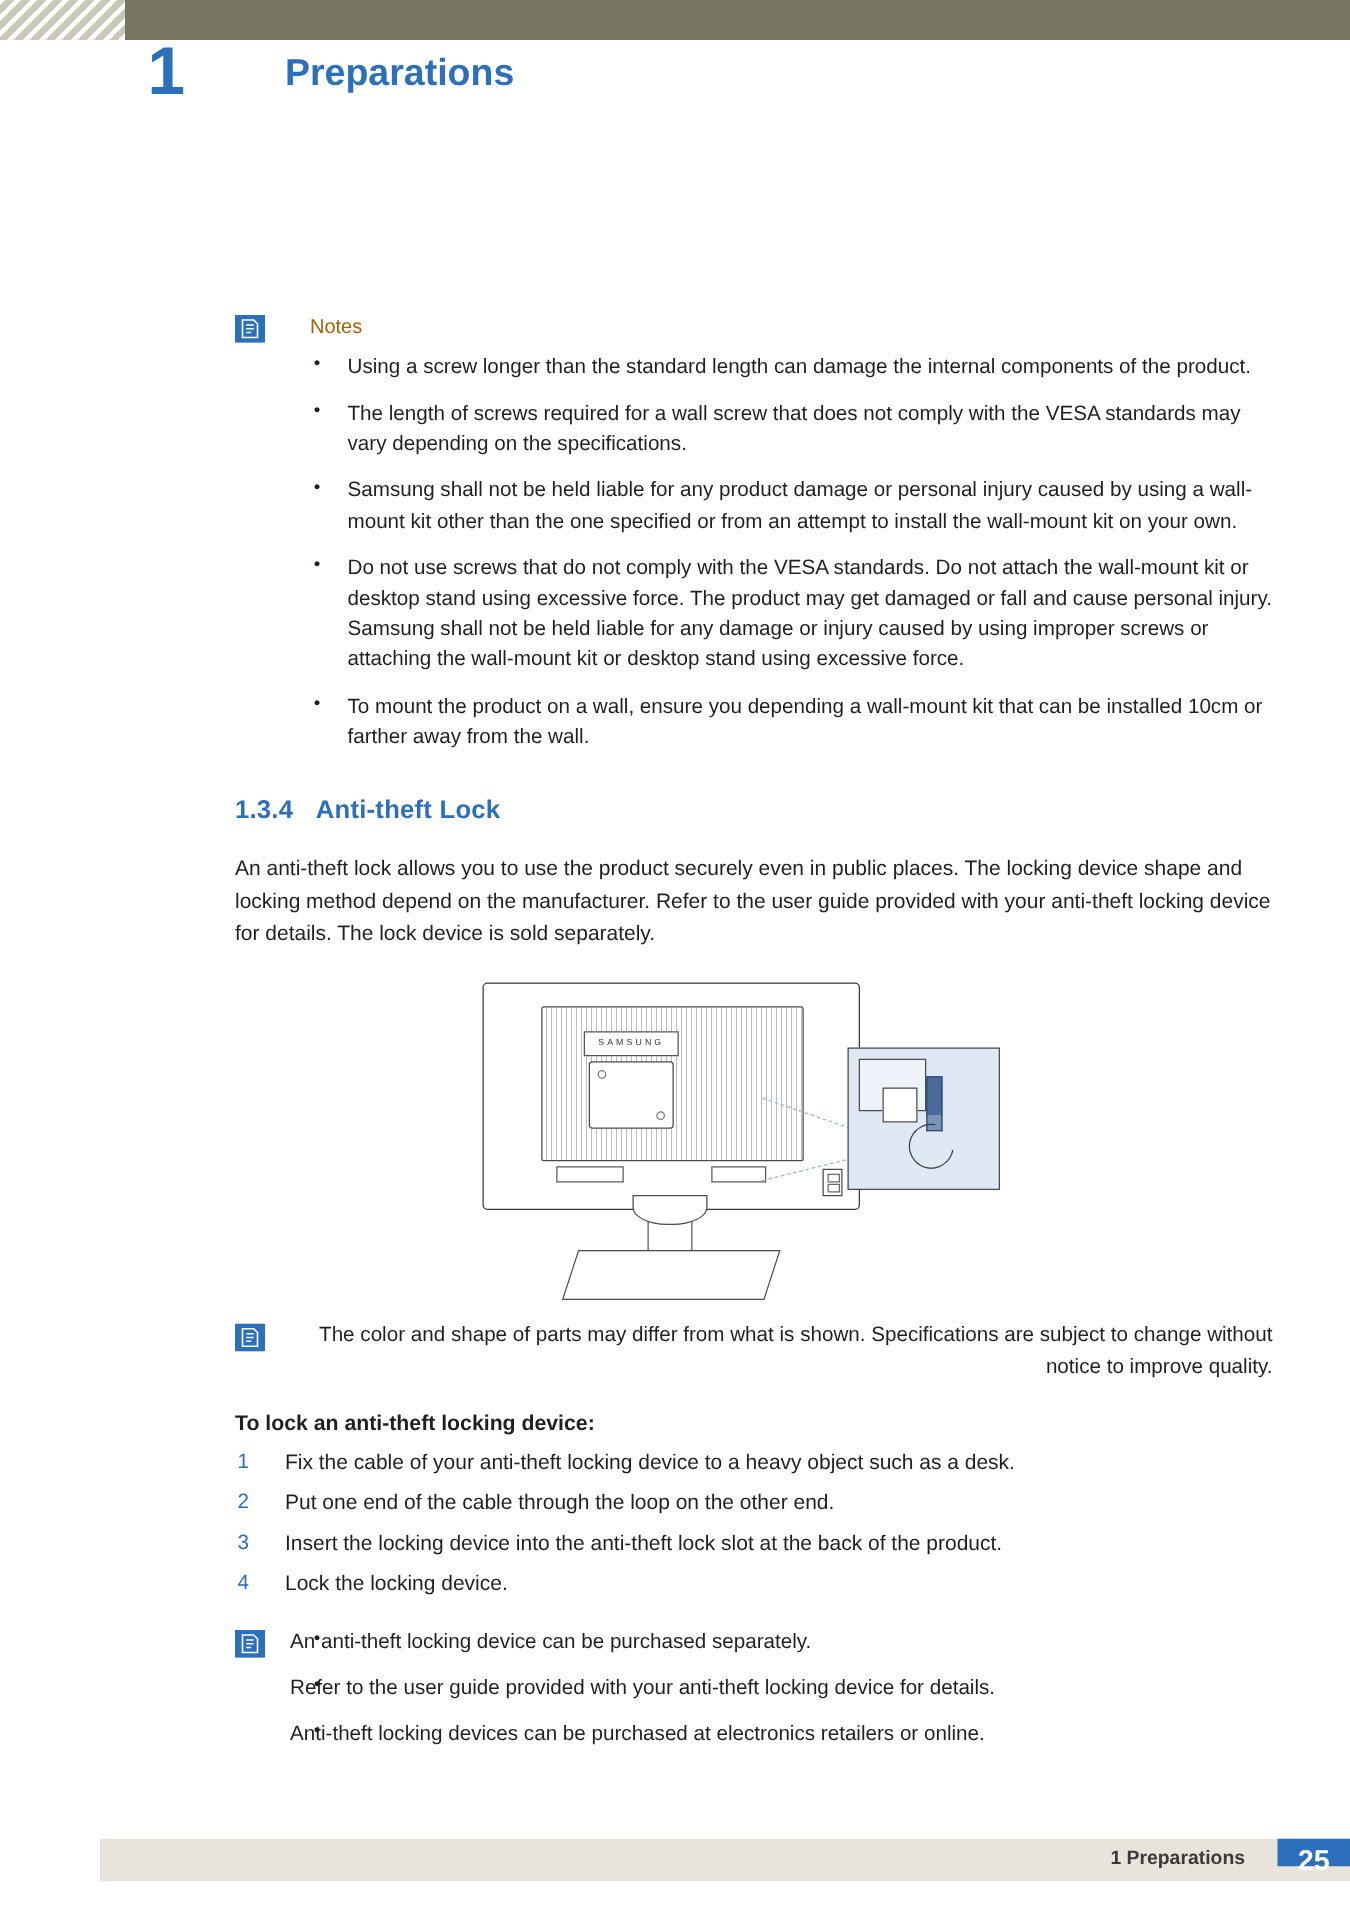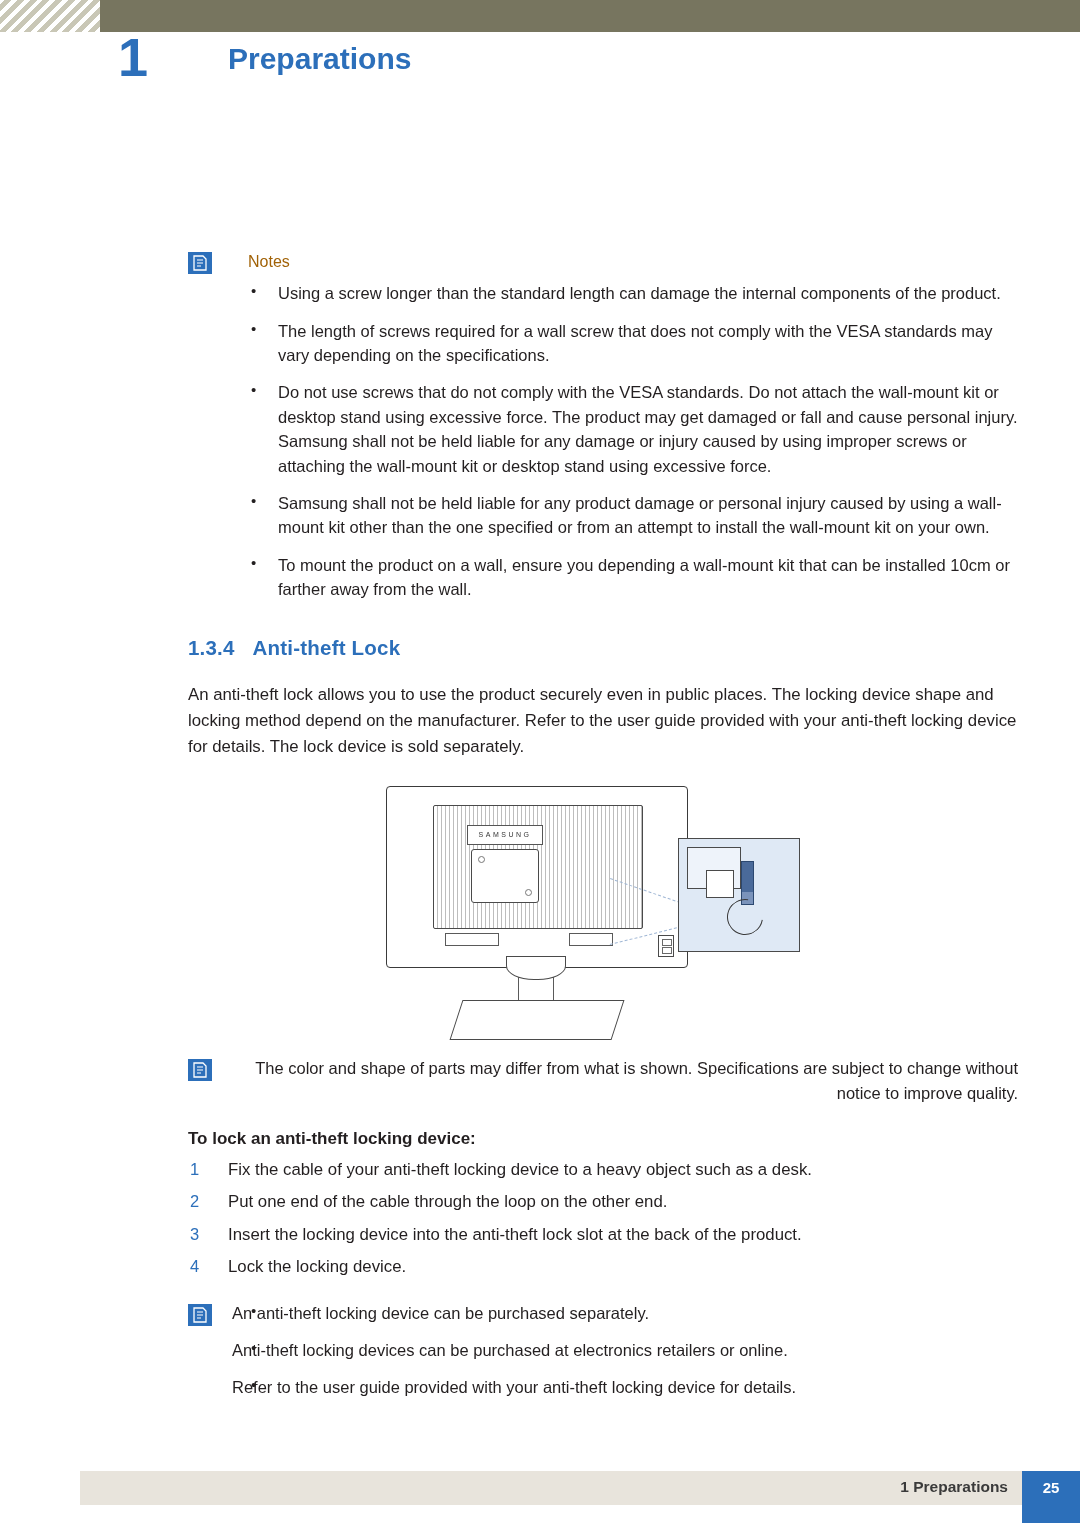--- a/index.html
+++ b/index.html
@@ -392,35 +392,35 @@
   .footer {
     position: absolute;
     left: 80px;
     bottom: 22px;
     width: 1000px;
     height: 34px;
     background: #e8e4dc;
   }
   .footer-label {
     position: absolute;
-    right: 72px;
+    right: 84px;
     top: 7px;
     font-size: 15.5px;
     font-weight: bold;
     color: #3a3a3a;
   }
   .footer-page {
     position: absolute;
     right: 0;
     top: 0;
     width: 58px;
-    height: 52px;
+    height: 22px;
     background: #2c6fba;
     color: #ffffff;
-    font-size: 15px;
+    font-size: 23px;
     font-weight: bold;
     text-align: center;
     line-height: 34px;
   }
 </style>
 </head>
 <body>
 
 <div class="header-bar"></div>
 <div class="header-hatch"></div>
@@ -436,22 +436,22 @@
       <svg width="24" height="22" viewBox="0 0 24 22" aria-hidden="true">
         <rect x="0" y="0" width="24" height="22" fill="#2c6fba"></rect>
         <path d="M6 4 L15 4 L18 7 L18 18 L6 18 Z" fill="none" stroke="#ffffff" stroke-width="1.3"></path>
         <path d="M9 8 L15 8 M9 11 L15 11 M9 14 L13 14" stroke="#ffffff" stroke-width="1.1"></path>
       </svg>
     </div>
     <div class="note-label">Notes</div>
     <ul class="bullet-list">
       <li>Using a screw longer than the standard length can damage the internal components of the product.</li>
       <li>The length of screws required for a wall screw that does not comply with the VESA standards may vary depending on the specifications.</li>
+      <li>Samsung shall not be held liable for any product damage or personal injury caused by using a wall-mount kit other than the one specified or from an attempt to install the wall-mount kit on your own.</li>
       <li>Do not use screws that do not comply with the VESA standards. Do not attach the wall-mount kit or desktop stand using excessive force. The product may get damaged or fall and cause personal injury. Samsung shall not be held liable for any damage or injury caused by using improper screws or attaching the wall-mount kit or desktop stand using excessive force.</li>
-      <li>Samsung shall not be held liable for any product damage or personal injury caused by using a wall-mount kit other than the one specified or from an attempt to install the wall-mount kit on your own.</li>
       <li>To mount the product on a wall, ensure you depending a wall-mount kit that can be installed 10cm or farther away from the wall.</li>
     </ul>
   </div>
 
   <div class="section-head">
     <span class="num">1.3.4</span><span>Anti-theft Lock</span>
   </div>
 
   <p class="body-para">An anti-theft lock allows you to use the product securely even in public places. The locking device shape and locking method depend on the manufacturer. Refer to the user guide provided with your anti-theft locking device for details. The lock device is sold separately.</p>
 
@@ -505,22 +505,22 @@
   <div class="bottom-note">
     <div class="note-icon">
       <svg width="24" height="22" viewBox="0 0 24 22" aria-hidden="true">
         <rect x="0" y="0" width="24" height="22" fill="#2c6fba"></rect>
         <path d="M6 4 L15 4 L18 7 L18 18 L6 18 Z" fill="none" stroke="#ffffff" stroke-width="1.3"></path>
         <path d="M9 8 L15 8 M9 11 L15 11 M9 14 L13 14" stroke="#ffffff" stroke-width="1.1"></path>
       </svg>
     </div>
     <ul>
       <li>An anti-theft locking device can be purchased separately.</li>
+      <li>Refer to the user guide provided with your anti-theft locking device for details.</li>
       <li>Anti-theft locking devices can be purchased at electronics retailers or online.</li>
-      <li>Refer to the user guide provided with your anti-theft locking device for details.</li>
     </ul>
   </div>
 
 </div>
 
 <div class="footer">
   <div class="footer-label">1 Preparations</div>
   <div class="footer-page">25</div>
 </div>
 

